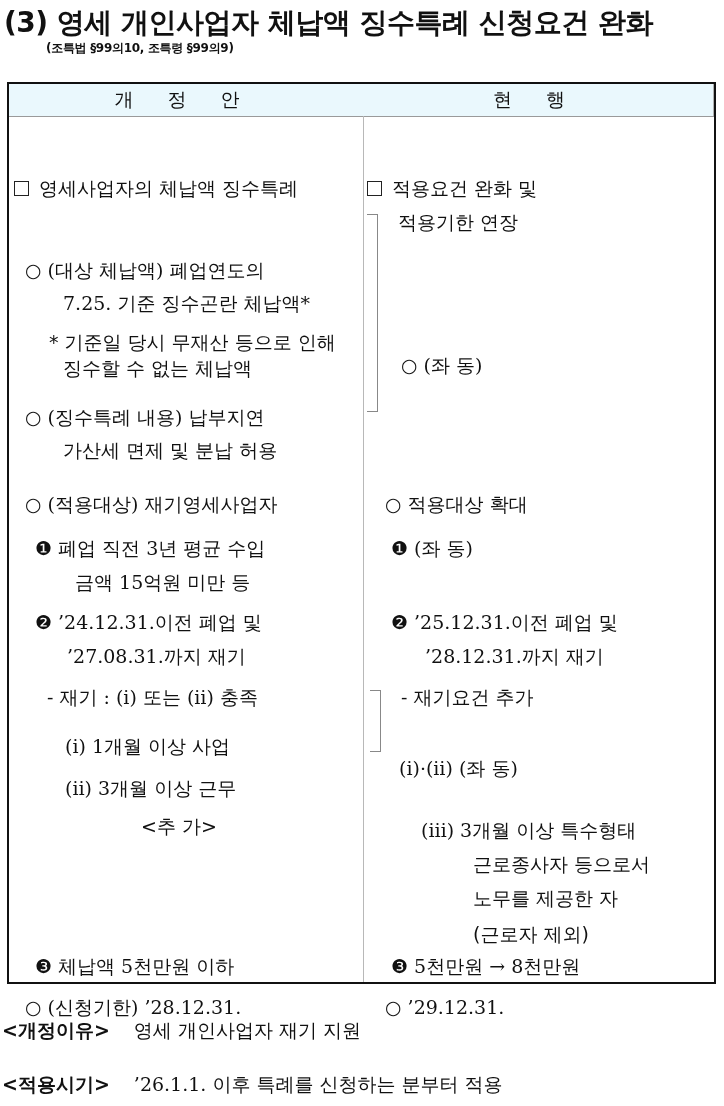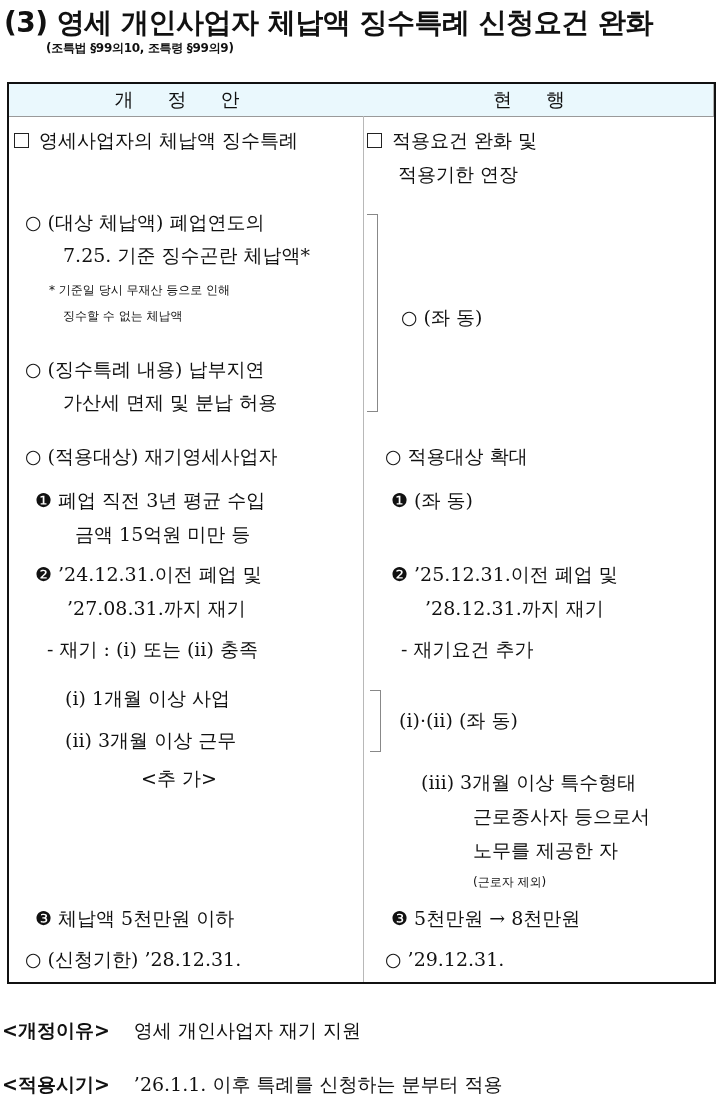--- a/index.html
+++ b/index.html
@@ -31,23 +31,23 @@
   .th {
     flex: 0 0 auto; display: flex; align-items: center; justify-content: center;
     font-size: 19px; letter-spacing: 14px;
   }
   .th.left { width: 354px; border-right: 1px solid #b0b0b0; }
   .th.right { flex: 1; }
   .col-divider {
     position: absolute; left: 354px; top: 32px; bottom: 0; width: 1px; background: #b8b8b8;
   }
   .t {
-    position: absolute; font-size: 19px; white-space: nowrap; line-height: 1.1;
+    position: absolute; font-size: 19px; white-space: nowrap; line-height: 1.1; margin-top: 48px;
   }
-  .small { font-size: 12px; font-family: "DejaVu Sans", "Liberation Sans", sans-serif; }
+  .small { font-size: 19px; font-family: "DejaVu Sans", "Liberation Sans", sans-serif; }
   .box {
     display: inline-block; width: 15px; height: 15px; border: 1px solid #222;
     vertical-align: -1px; margin-right: 10px; box-sizing: border-box;
   }
   .bracket {
     position: absolute; border: 1px solid #888; border-left: none; width: 10px;
   }
   .bottom-line { position: absolute; left: 2px; font-size: 19px; white-space: nowrap; }
   .bottom-line .lbl {
     font-family: "DejaVu Sans", "Liberation Sans", sans-serif; font-weight: bold; margin-right: 24px;

